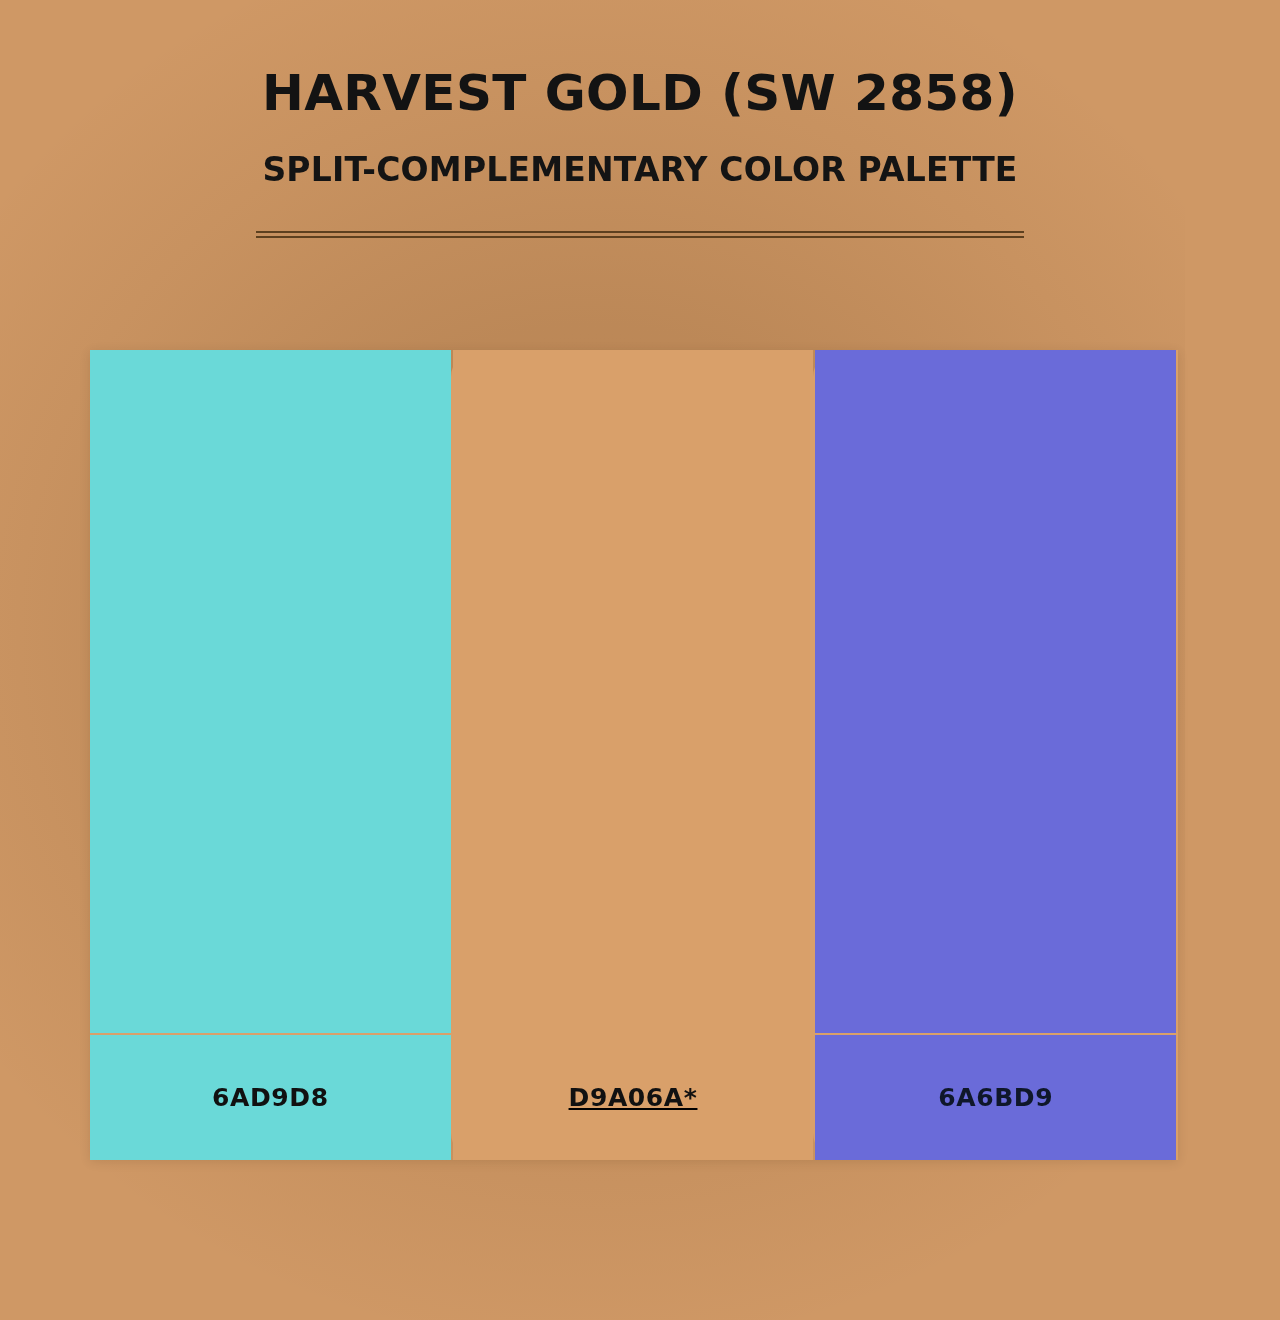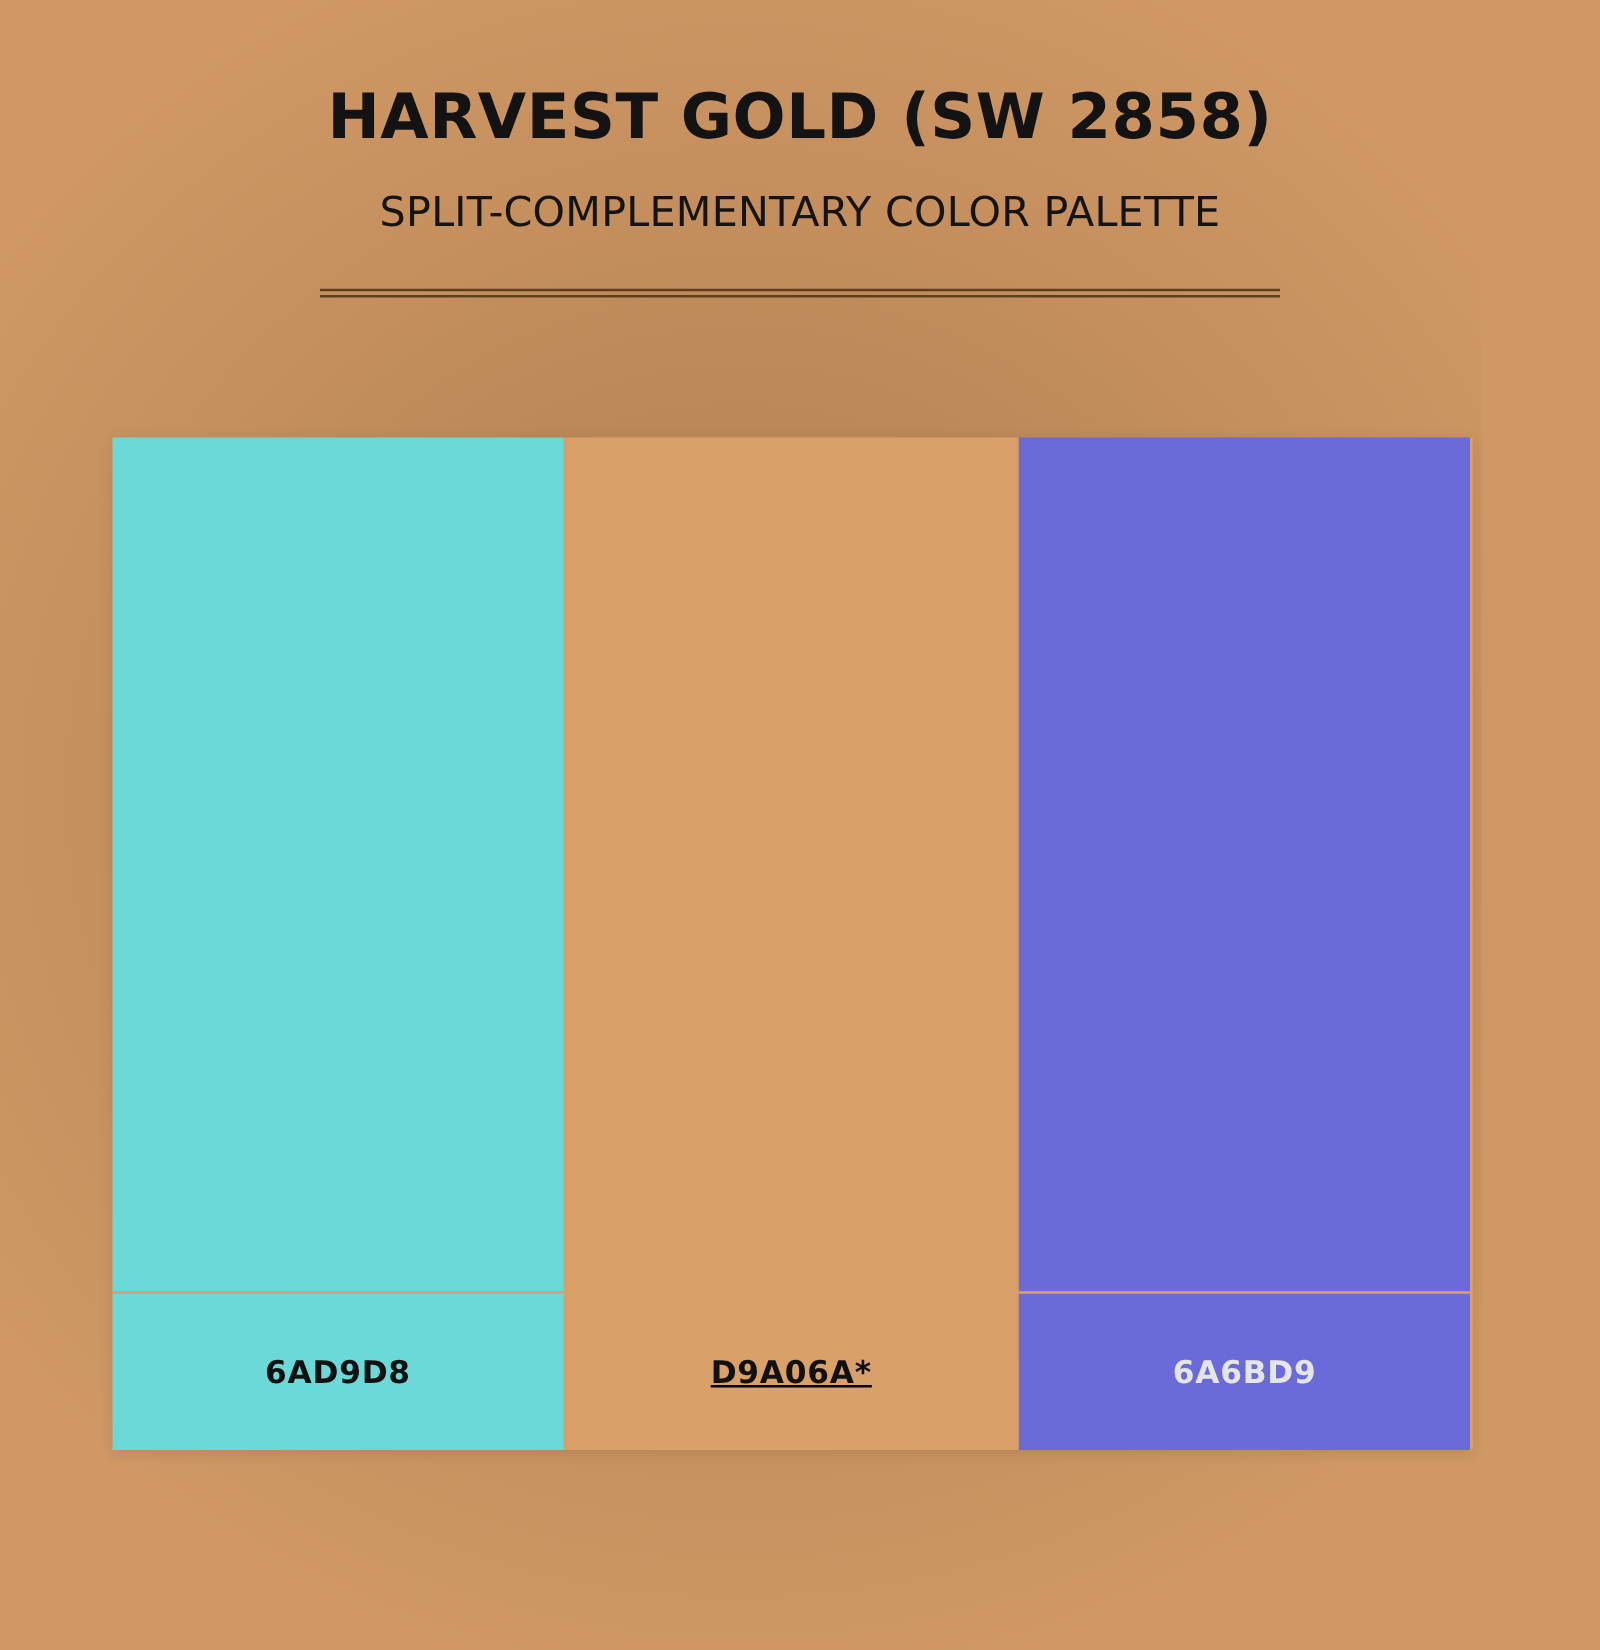--- a/index.html
+++ b/index.html
@@ -42,21 +42,21 @@
     font-weight: bold;
     letter-spacing: 0.4px;
     color: #131313;
     line-height: 1.08;
     margin: 0;
     white-space: nowrap;
   }
   .subtitle {
     font-family: "DejaVu Sans", sans-serif;
     font-size: 33px;
-    font-weight: normal;
+    font-weight: bold;
     letter-spacing: 0.2px;
     color: #141414;
     margin: 0;
     padding-top: 30px;
     white-space: nowrap;
   }
 
   .divider {
     position: absolute;
     left: 256px;
@@ -87,20 +87,21 @@
     border-right: 2px solid #d9a06a;
     box-shadow: 0 2px 10px rgba(60, 32, 8, 0.12);
   }
 
   .swatch-col {
     position: relative;
     flex: 1 1 0;
     display: flex;
     flex-direction: column;
     box-sizing: border-box;
+    border-radius: 27px;
   }
   .swatch-col + .swatch-col {
     border-left: 2px solid #d9a06a;
   }
 
   .swatch-block {
     flex: 0 0 683px;
     width: 100%;
   }
 
@@ -165,20 +166,20 @@
     <div class="swatch-col">
       <div class="swatch-block" style="background-color: rgb(217, 160, 106);"></div>
       <div class="swatch-label-strip" style="background-color: rgb(217, 160, 106); text-decoration: underline;">
         <span class="swatch-label" style="color: rgb(17, 17, 17);">D9A06A*</span>
       </div>
     </div>
 
     <div class="swatch-col">
       <div class="swatch-block" style="background-color: rgb(106, 107, 217);"></div>
       <div class="swatch-label-strip" style="background-color: rgb(106, 107, 217);">
-        <span class="swatch-label" style="color: #e5e5e5;">6A6BD9</span>
+        <span class="swatch-label" style="color: #0f172a;">6A6BD9</span>
       </div>
     </div>
 
   </div>
 
 
 </div>
 
 </body></html>

